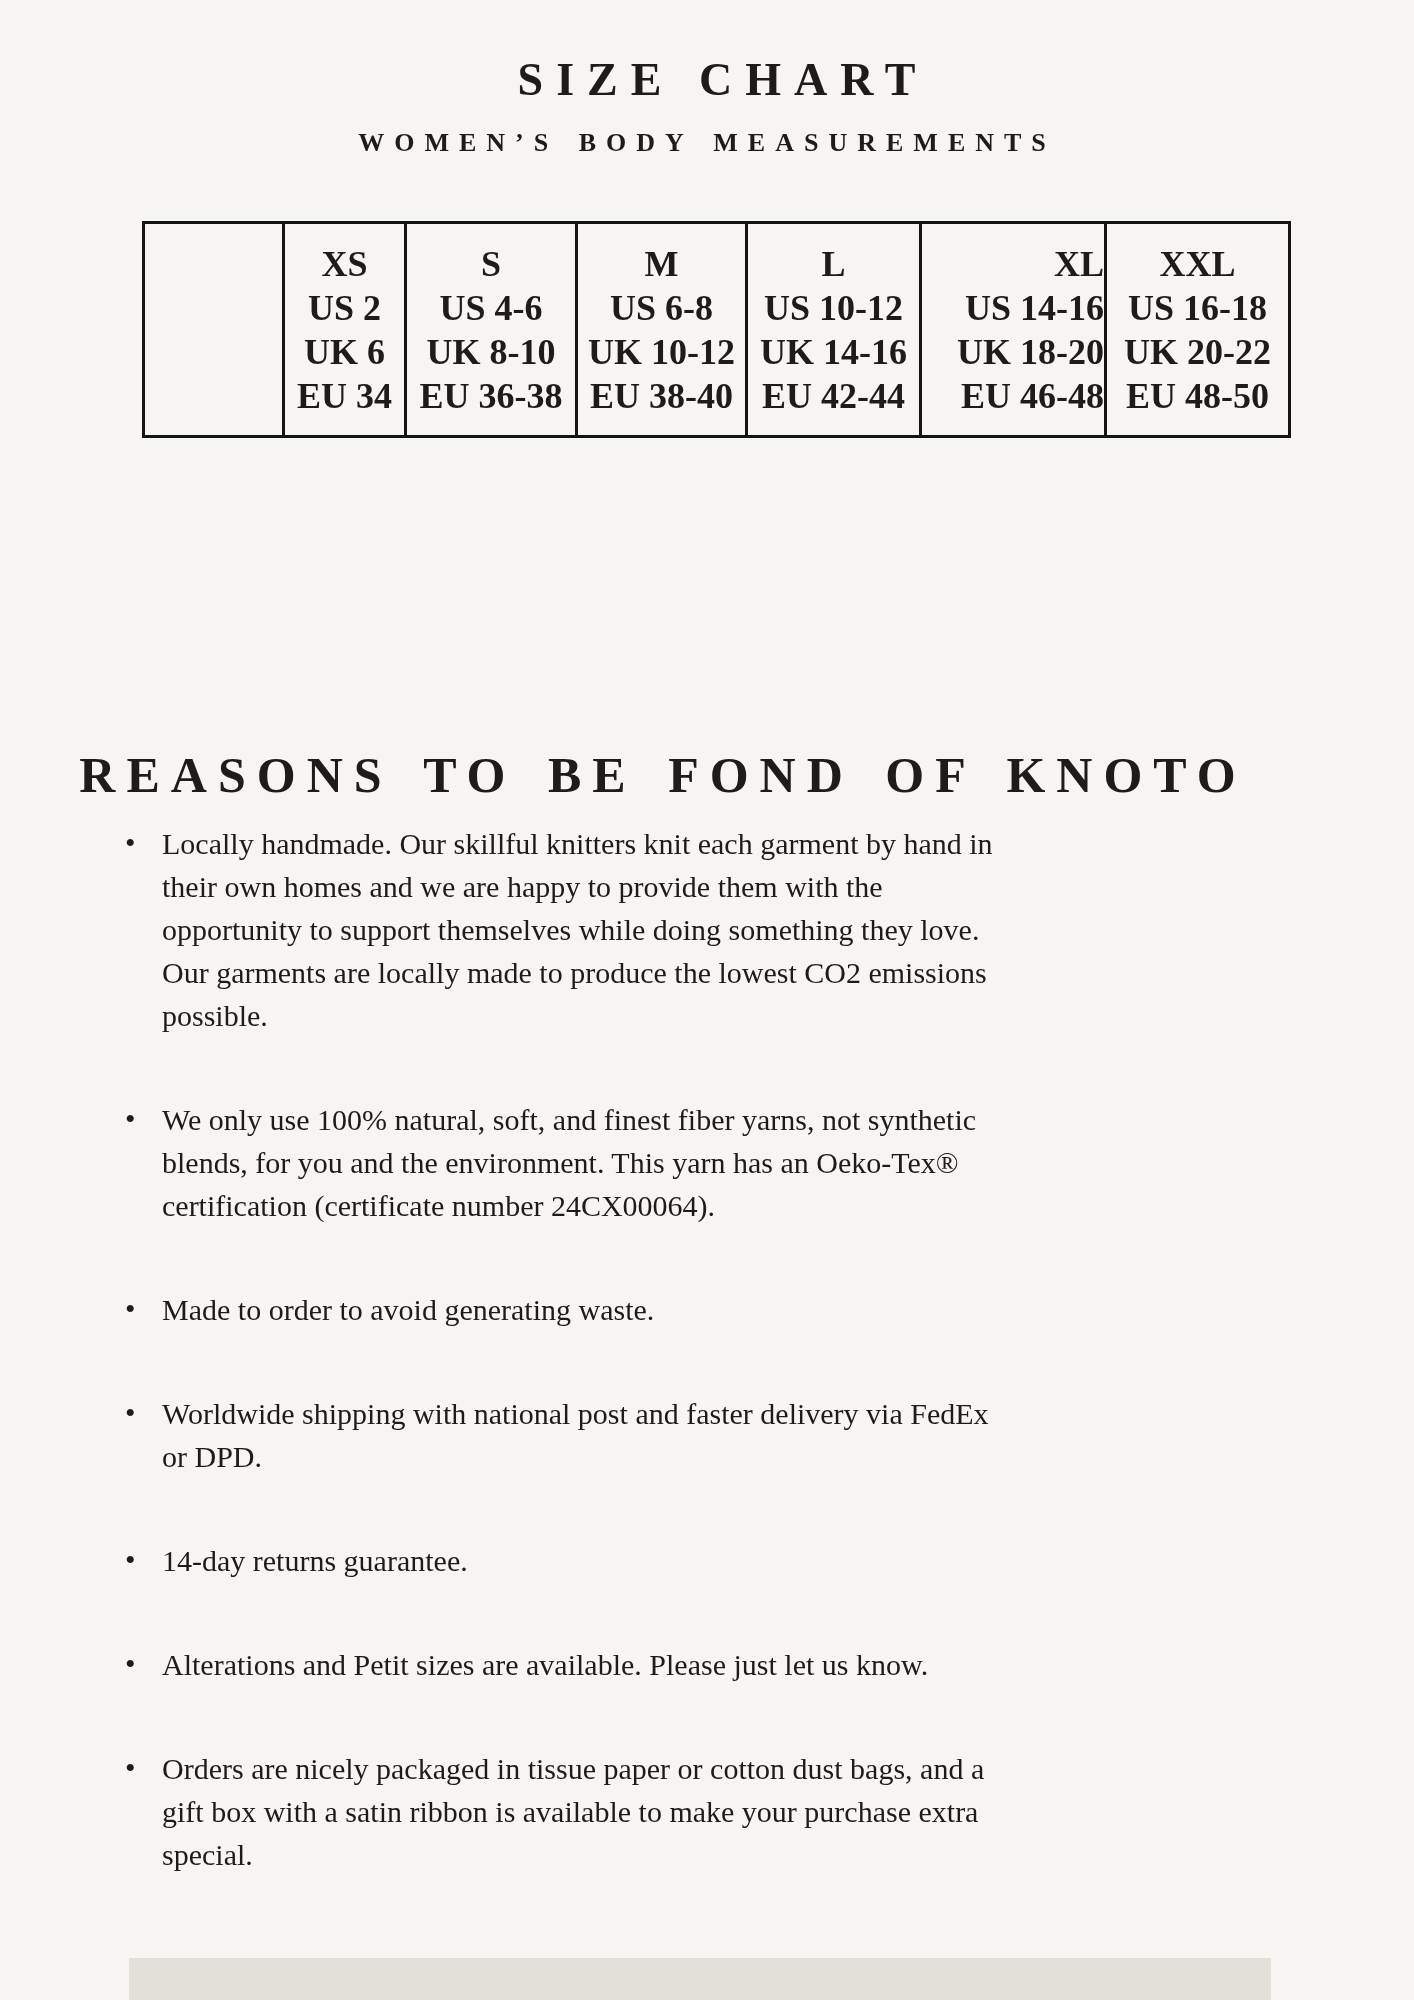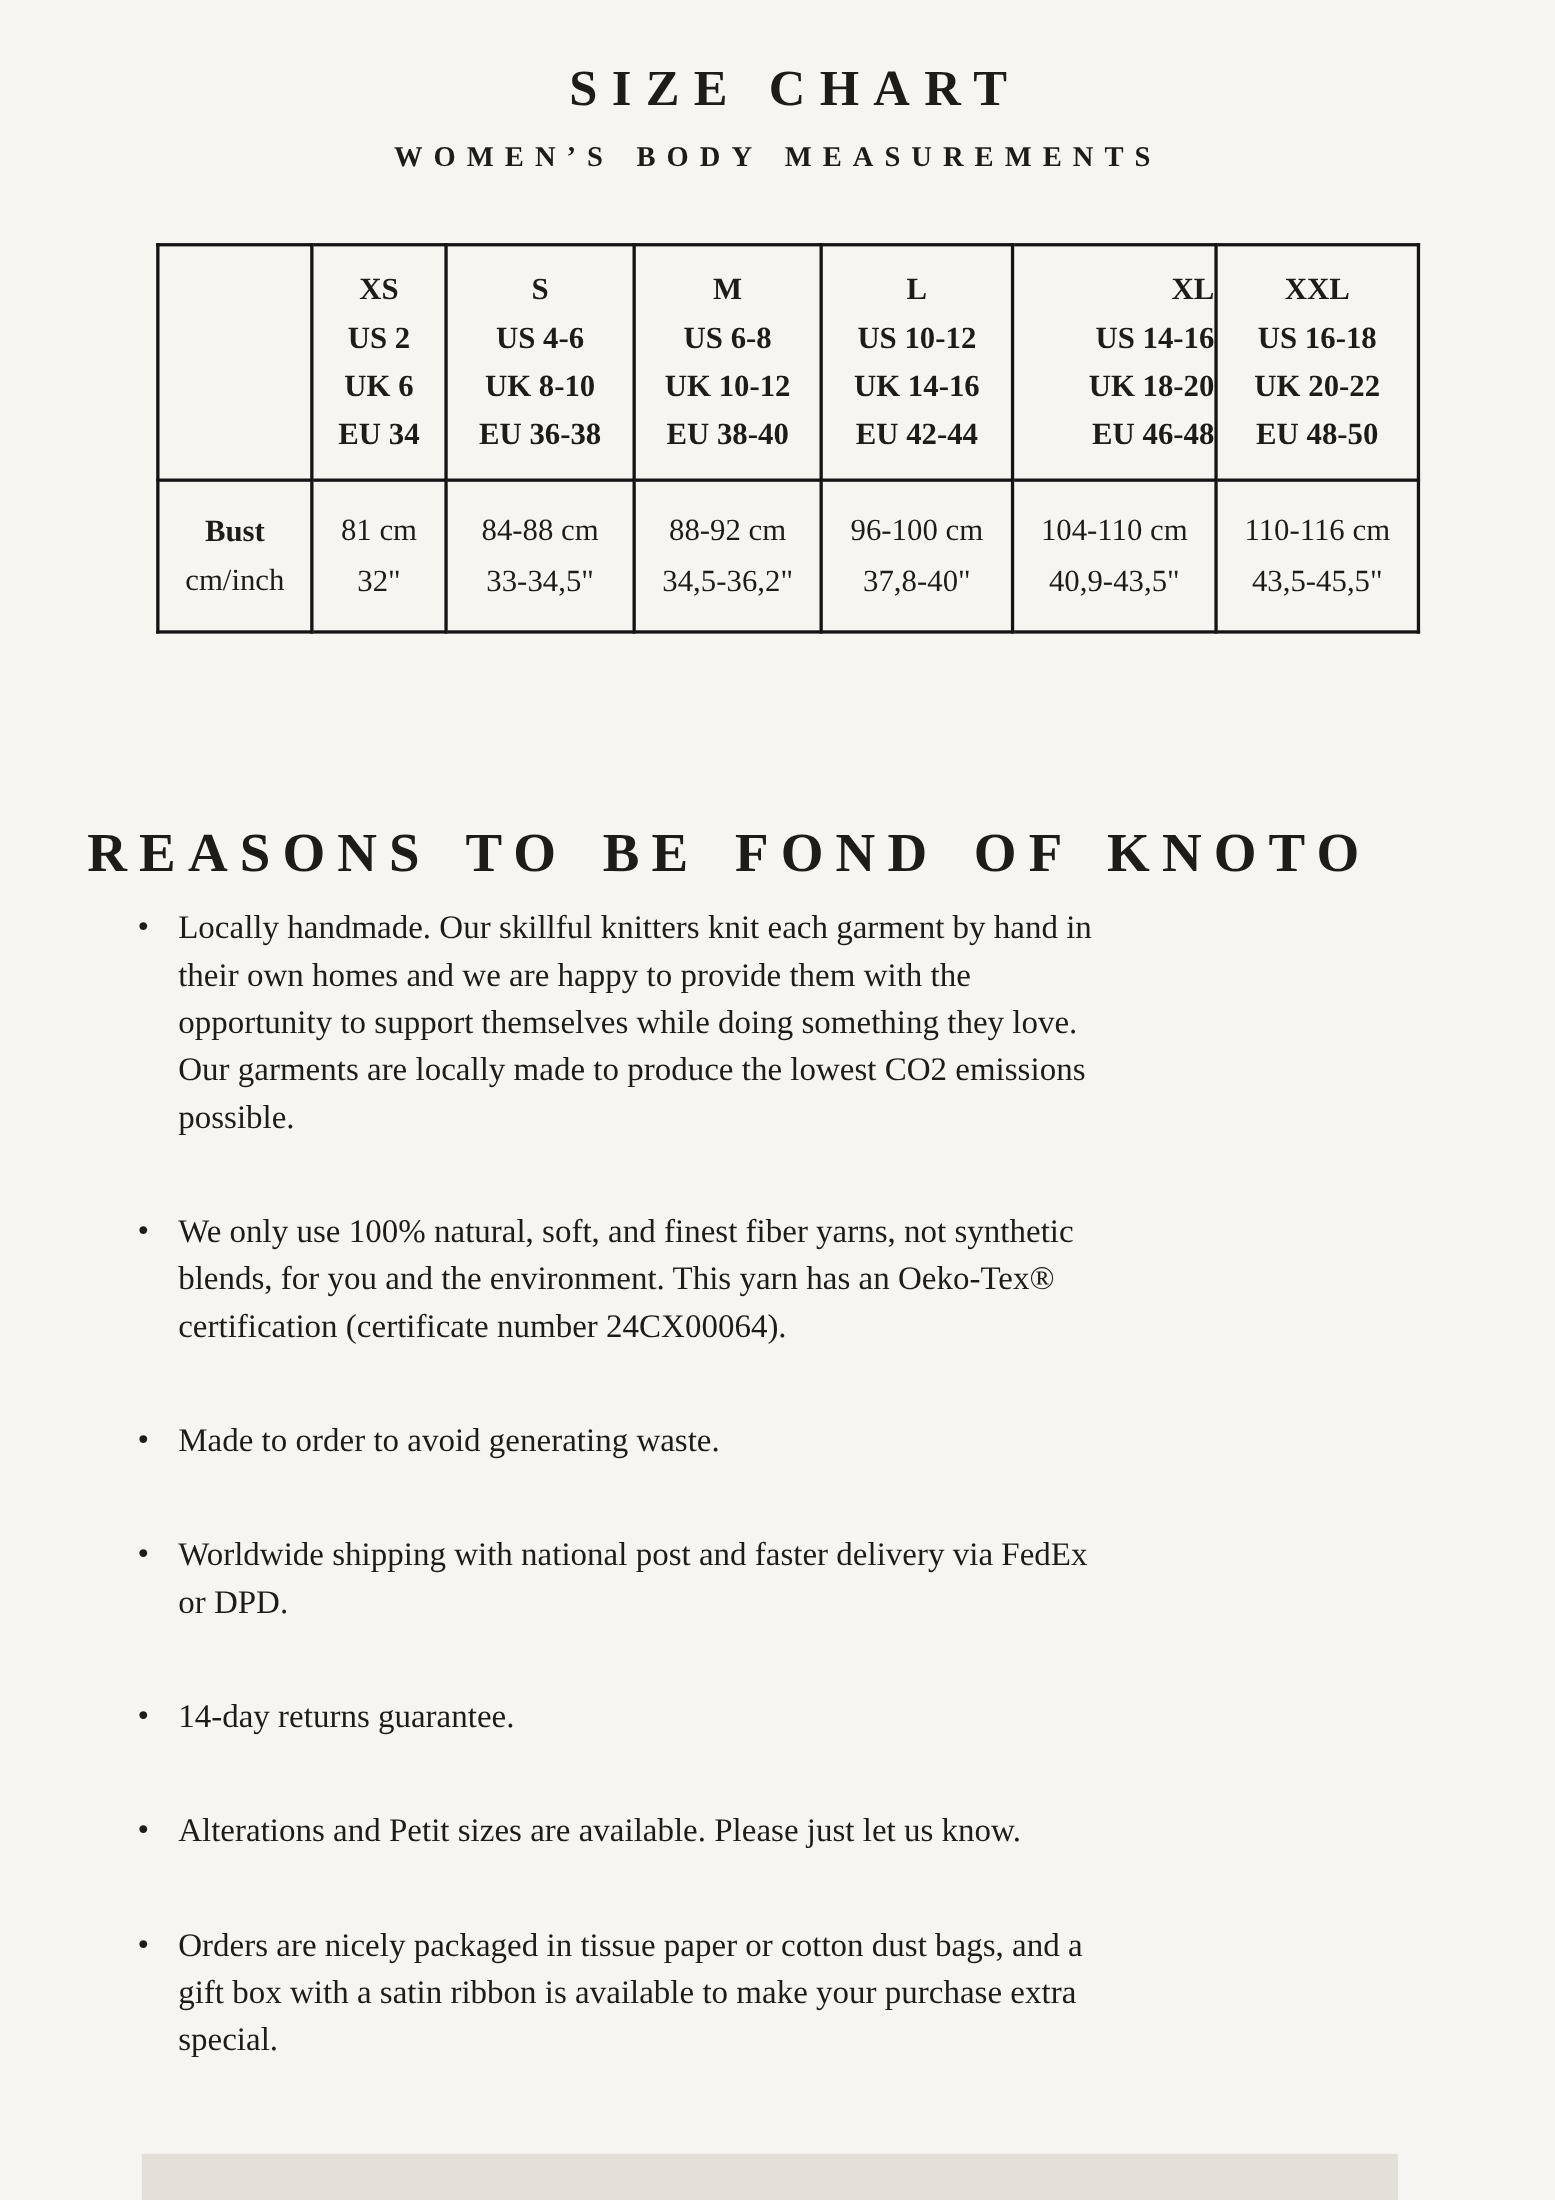--- a/index.html
+++ b/index.html
@@ -45,21 +45,21 @@
     border: 3px solid #141414;
     text-align: center;
     vertical-align: middle;
     padding: 0;
   }
   .pre { white-space: pre-line; }
   tr.head-row td { height: 211px; }
   tr.data-row td { height: 135px; }
   .size-head {
     font-weight: 700;
-    font-size: 28px;
+    font-size: 36px;
     line-height: 44px;
   }
   .row-head .rh-label {
     font-weight: 700;
     font-size: 28px;
     line-height: 44px;
   }
   .row-head .rh-unit {
     font-weight: 400;
     font-size: 28px;
@@ -148,38 +148,20 @@
 EU 42-44</td>
       <td class="size-head pre" style="border-color: rgb(20, 20, 20); text-align: right;">XL
 US 14-16
 UK 18-20
 EU 46-48</td>
       <td class="size-head pre" style="border-color: rgb(20, 20, 20);">XXL
 US 16-18
 UK 20-22
 EU 48-50</td>
     </tr>
-    <tr class="data-row">
-      <td class="row-head" style="border-color: rgb(20, 20, 20);">
-        <div class="rh-label">Bust</div>
-        <div class="rh-unit">cm/inch</div>
-      </td>
-      <td class="data-cell pre" style="border-color: rgb(20, 20, 20);">81 cm
-32"</td>
-      <td class="data-cell pre" style="border-color: rgb(20, 20, 20);">84-88 cm
-33-34,5"</td>
-      <td class="data-cell pre" style="border-color: rgb(20, 20, 20);">88-92 cm
-34,5-36,2"</td>
-      <td class="data-cell pre" style="border-color: rgb(20, 20, 20);">96-100 cm
-37,8-40"</td>
-      <td class="data-cell pre" style="border-color: rgb(20, 20, 20);">104-110 cm
-40,9-43,5"</td>
-      <td class="data-cell pre" style="border-color: rgb(20, 20, 20);">110-116 cm
-43,5-45,5"</td>
-    </tr>
   </tbody>
 </table>
 
 <div class="reasons-heading">REASONS TO BE FOND OF KNOTO</div>
 
 <ul class="reasons-list">
   <li>
     <span class="bullet">•</span>
     <span class="pre">Locally handmade. Our skillful knitters knit each garment by hand in
 their own homes and we are happy to provide them with the

